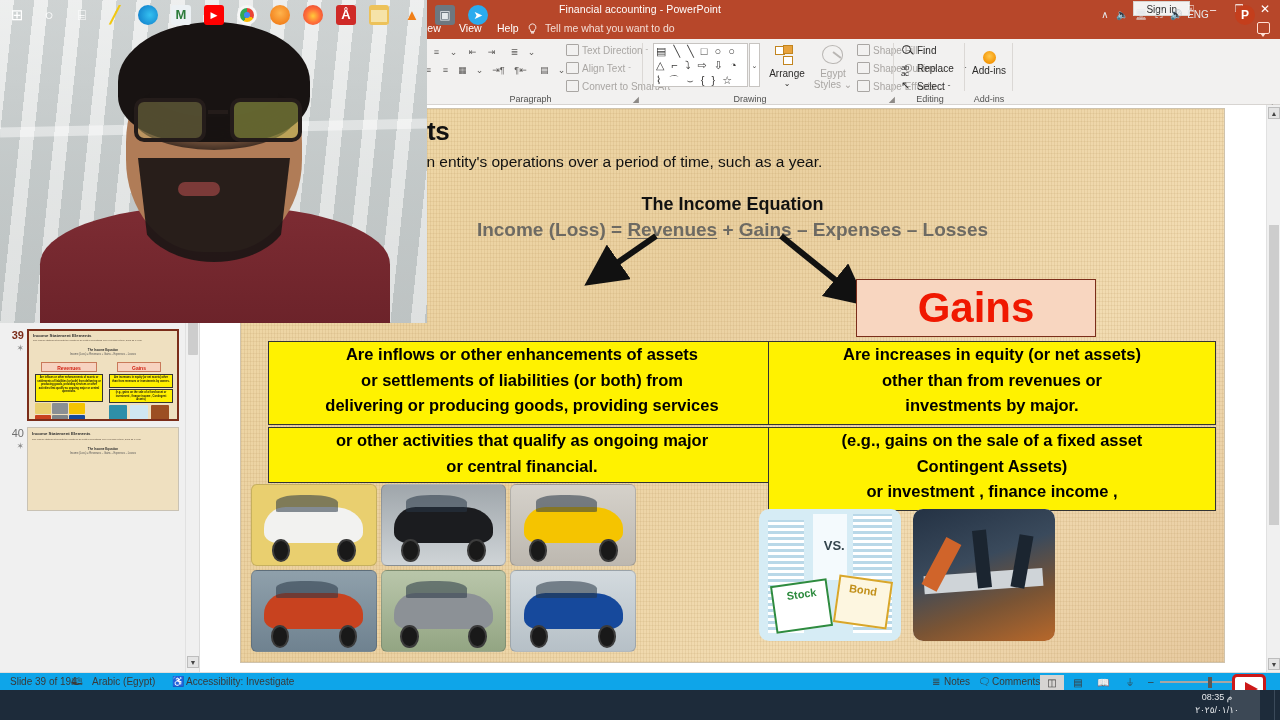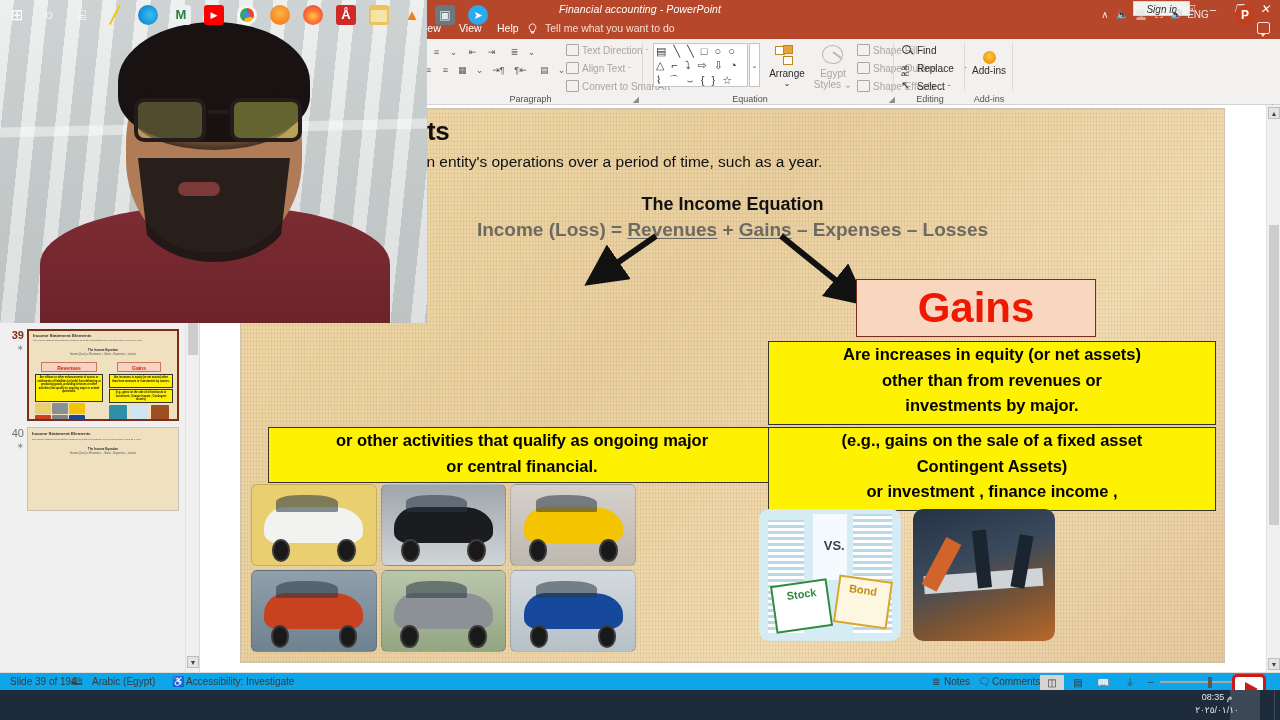--- a/index.html
+++ b/index.html
@@ -13,21 +13,20 @@
   
   .ppt-window {
     position: absolute; left: 0; top: 0; width: 1280px; height: 690px;
     background: #ffffff;
   }
 
   
   .titlebar {
     position: absolute; left: 0; top: 0; width: 1280px; height: 18px;
     background: #b7472a;
-    font-style: italic;
   }
   .title-text {
     position: absolute; left: 0; top: 0; width: 1280px; height: 18px;
     line-height: 18px; text-align: center;
     color: #ffffff; font-size: 10.5px; letter-spacing: .1px;
   }
   .signin-btn {
     position: absolute; right: 90px; top: 1px; height: 15px;
     padding: 0 12px; line-height: 15px;
     background: #f3f2f1; color: #2b2b2b; font-size: 10px;
@@ -549,21 +548,21 @@
 
         <div class="ritem" style="left:212px; top:5px">
           <span class="ic box"></span><span>Shape Fill</span><span class="caret">⌄</span>
         </div>
         <div class="ritem" style="left:212px; top:23px">
           <span class="ic box"></span><span>Shape Outline</span><span class="caret">⌄</span>
         </div>
         <div class="ritem" style="left:212px; top:41px">
           <span class="ic box"></span><span>Shape Effects</span><span class="caret">⌄</span>
         </div>
-        <div class="glabel" style="left:0; width:210px">Equation</div>
+        <div class="glabel" style="left:0; width:210px">Drawing</div>
         <div class="dialog-launcher" style="right:-5px">◢</div>
       </div>
 
       <div class="rgroup" style="left:895px; width:70px">
         <div class="gsep" style="left:-2px; right:auto"></div>
         <div class="ritem enabled" style="left:6px; top:5px">
           <span class="ic mag"></span><span>Find</span>
         </div>
         <div class="ritem enabled" style="left:6px; top:23px">
           <span class="ic repl"></span><span>Replace</span><span class="caret" style="margin-left:10px">ˇ</span>
@@ -760,20 +759,25 @@
               <marker id="ah" markerWidth="7" markerHeight="7" refX="3" refY="3.5" orient="auto">
                 <polygon points="0,0 7,3.5 0,7" fill="#111"></polygon>
               </marker>
             </defs>
             <line x1="415" y1="127" x2="363" y2="163" stroke="#111" stroke-width="6" marker-end="url(#ah)"></line>
             <line x1="540" y1="127" x2="608" y2="182" stroke="#111" stroke-width="6" marker-end="url(#ah)"></line>
           </svg>
 
           <div class="hdr-box gains">Gains</div>
 
+          <div class="ybox rev1">
+            <div>Are inflows or other enhancements of assets</div>
+            <div>or settlements of liabilities (or both) from</div>
+            <div>delivering or producing goods, providing services</div>
+          </div>
           <div class="ybox rev2">
             <div>or other activities that qualify as ongoing major</div>
             <div>or central financial.</div>
           </div>
           <div class="ybox gan1">
             <div>Are increases in equity (or net assets)</div>
             <div>other than from revenues or</div>
             <div>investments by major.</div>
           </div>
           <div class="ybox gan2">

